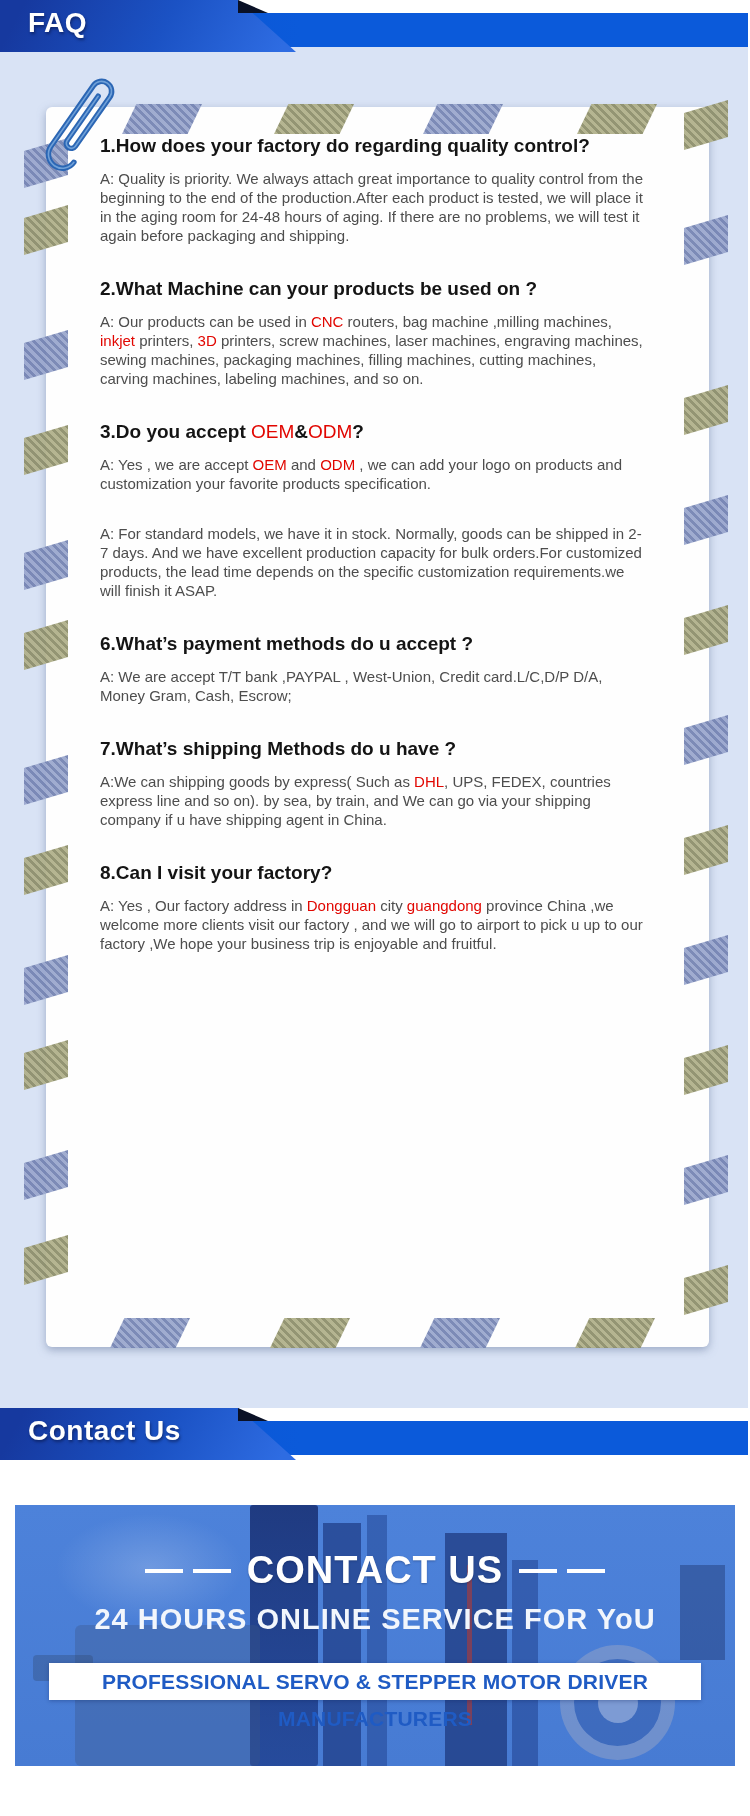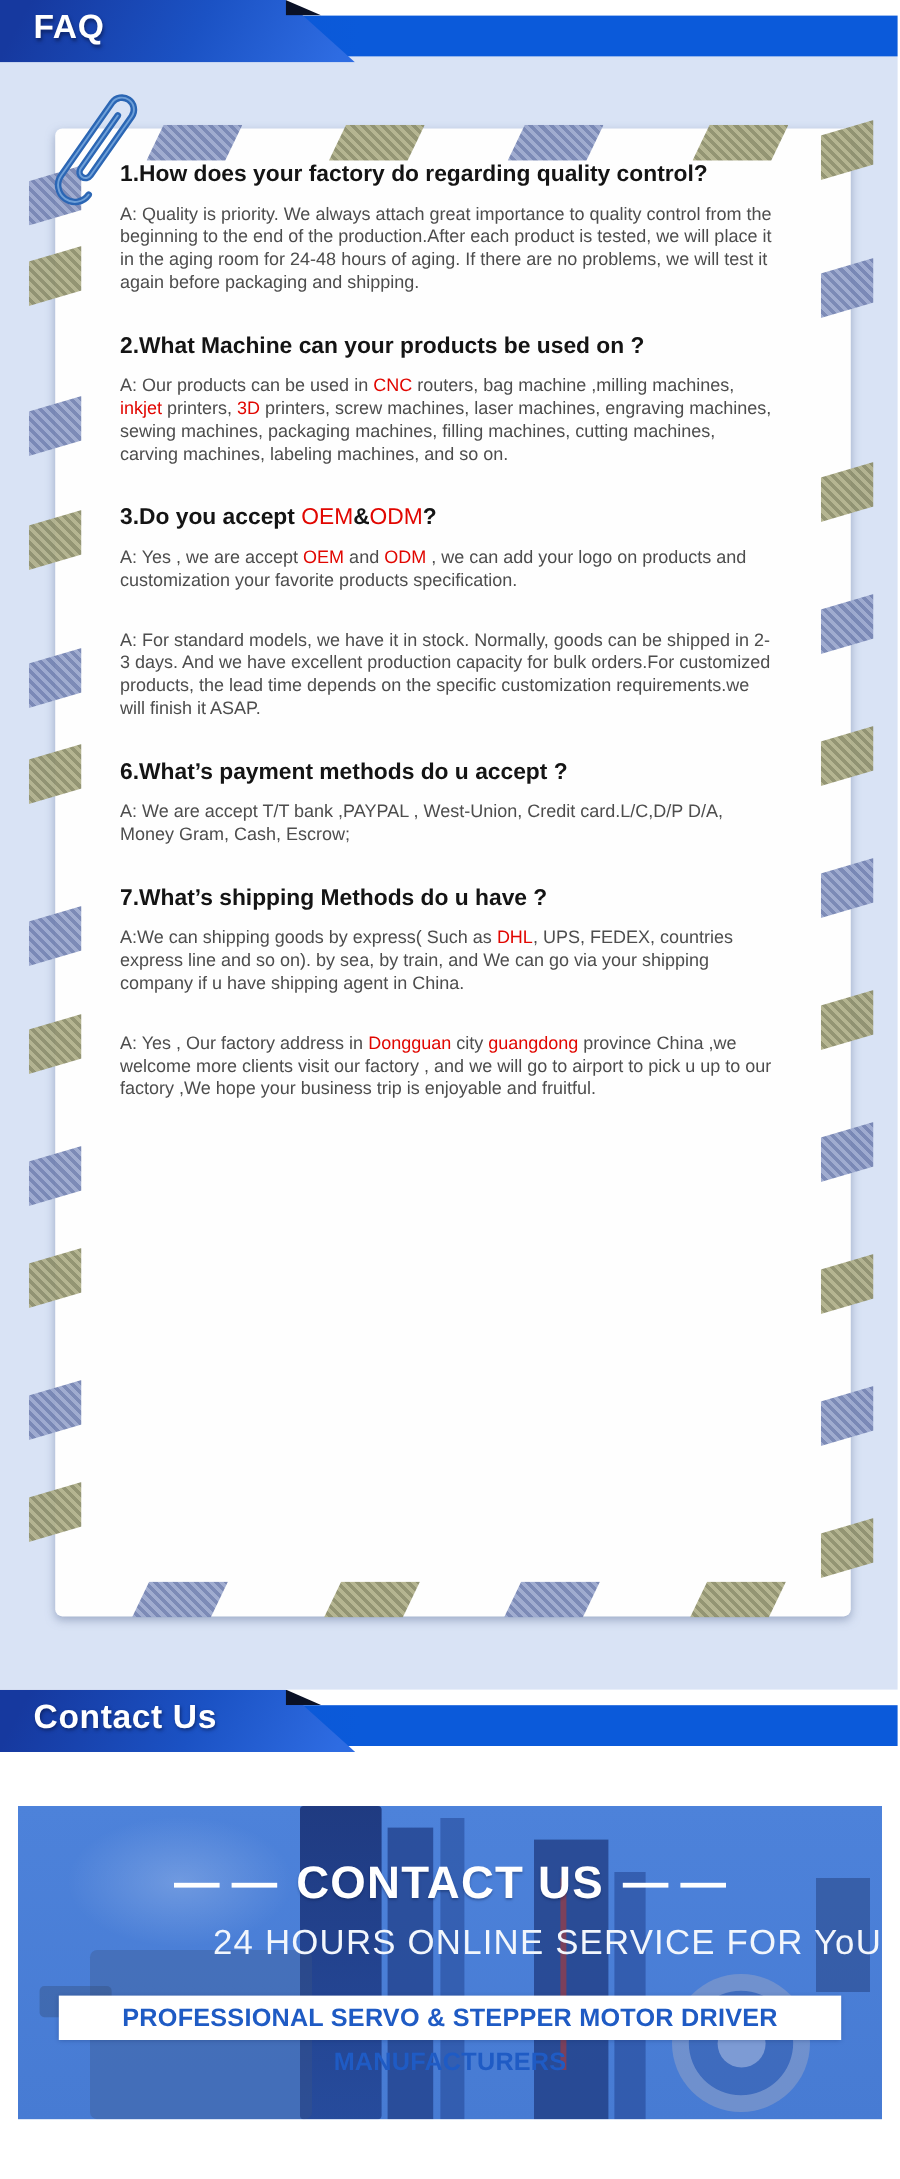--- a/index.html
+++ b/index.html
@@ -50,22 +50,22 @@
                background:linear-gradient(180deg,#4d82da,#477bd3);overflow:hidden;z-index:2;}
   .deco{position:absolute;}
   .contact-texts{position:absolute;left:0;top:0;width:720px;z-index:5;}
   .heading-row{position:absolute;left:0;top:44px;width:720px;display:flex;align-items:center;
                justify-content:center;gap:16px;}
   .dash-group{display:flex;gap:10px;align-items:center;}
   .dash{height:4px;background:#ffffff;}
   .dash.long{width:38px;} .dash.short{width:38px;}
   .contact-heading{font-size:38px;font-weight:bold;color:#ffffff;letter-spacing:1px;
                text-shadow:0 1px 2px rgba(10,25,70,.35);}
-  .contact-sub{position:absolute;left:0;top:98px;width:720px;text-align:right;font-size:29px;
-               font-weight:400;color:#f2f6fc;letter-spacing:1px;}
+  .contact-sub{position:absolute;left:0;top:98px;width:720px;text-align:center;font-size:29px;
+               font-weight:700;color:#f2f6fc;letter-spacing:1px;}
   .contact-strip{position:absolute;left:34px;top:158px;width:652px;height:37px;background:#ffffff;
                text-align:center;line-height:37px;font-size:21px;font-weight:bold;color:#1f5bc4;
                letter-spacing:.2px;box-shadow:0 1px 4px rgba(15,35,90,.35);}
 </style>
 </head>
 <body>
 
 <div class="page">
 
   <div class="bg-blue"></div>
@@ -96,35 +96,36 @@
       <h3 class="faq-q"><span>2.What Machine can your products be used on ?</span></h3>
       <p class="faq-a"><span>A: Our products can be used in </span><span class="hl">CNC</span><span> routers, bag machine ,milling machines, </span><span class="hl">inkjet</span><span> printers, </span><span class="hl">3D</span><span> printers, screw machines, laser machines, engraving machines, sewing machines, packaging machines, filling machines, cutting machines, carving machines, labeling machines, and so on.</span></p>
     </div>
 
     <div class="faq-item">
       <h3 class="faq-q"><span>3.Do you accept </span><span class="hl">OEM</span><span>&amp;</span><span class="hl">ODM</span><span>?</span></h3>
       <p class="faq-a"><span>A: Yes , we are accept </span><span class="hl">OEM</span><span> and </span><span class="hl">ODM</span><span> , we can add your logo on products and customization your favorite products specification.</span></p>
     </div>
 
     <div class="faq-item">
-      <p class="faq-a"><span>A: For standard models, we have it in stock. Normally, goods can be shipped in 2-3 days. And we have excellent production capacity for bulk orders.For customized products, the lead time depends on the specific customization requirements.we will finish it ASAP.</span></p>
+      <p class="faq-a"><span>A: For standard models, we have it in stock. Normally, goods can be shipped in 2-7 days. And we have excellent production capacity for bulk orders.For customized products, the lead time depends on the specific customization requirements.we will finish it ASAP.</span></p>
     </div>
 
 
     <div class="faq-item">
       <h3 class="faq-q"><span>6.What’s payment methods do u accept ?</span></h3>
       <p class="faq-a"><span>A: We are accept T/T bank ,PAYPAL , West-Union, Credit card.L/C,D/P D/A, Money Gram, Cash, Escrow;</span></p>
     </div>
 
     <div class="faq-item">
       <h3 class="faq-q"><span>7.What’s shipping Methods do u have ?</span></h3>
       <p class="faq-a"><span>A:We can shipping goods by express( Such as </span><span class="hl">DHL</span><span>, UPS, FEDEX, countries express line and so on). by sea, by train, and We can go via your shipping company if u have shipping agent in China.</span></p>
     </div>
 
     <div class="faq-item">
+      <h3 class="faq-q"><span>8.Can I visit your factory?</span></h3>
       <p class="faq-a"><span>A: Yes , Our factory address in </span><span class="hl">Dongguan</span><span> city </span><span class="hl">guangdong</span><span> province China ,we welcome more clients visit our factory , and we will go to airport to pick u up to our factory ,We hope your business trip is enjoyable and fruitful.</span></p>
     </div>
   </div>
 
   <div class="banner" style="top:1408px;">
     <div class="bar"></div>
     <div class="left"></div>
     <div class="notch"></div>
     <div class="title">Contact Us</div>
   </div>

